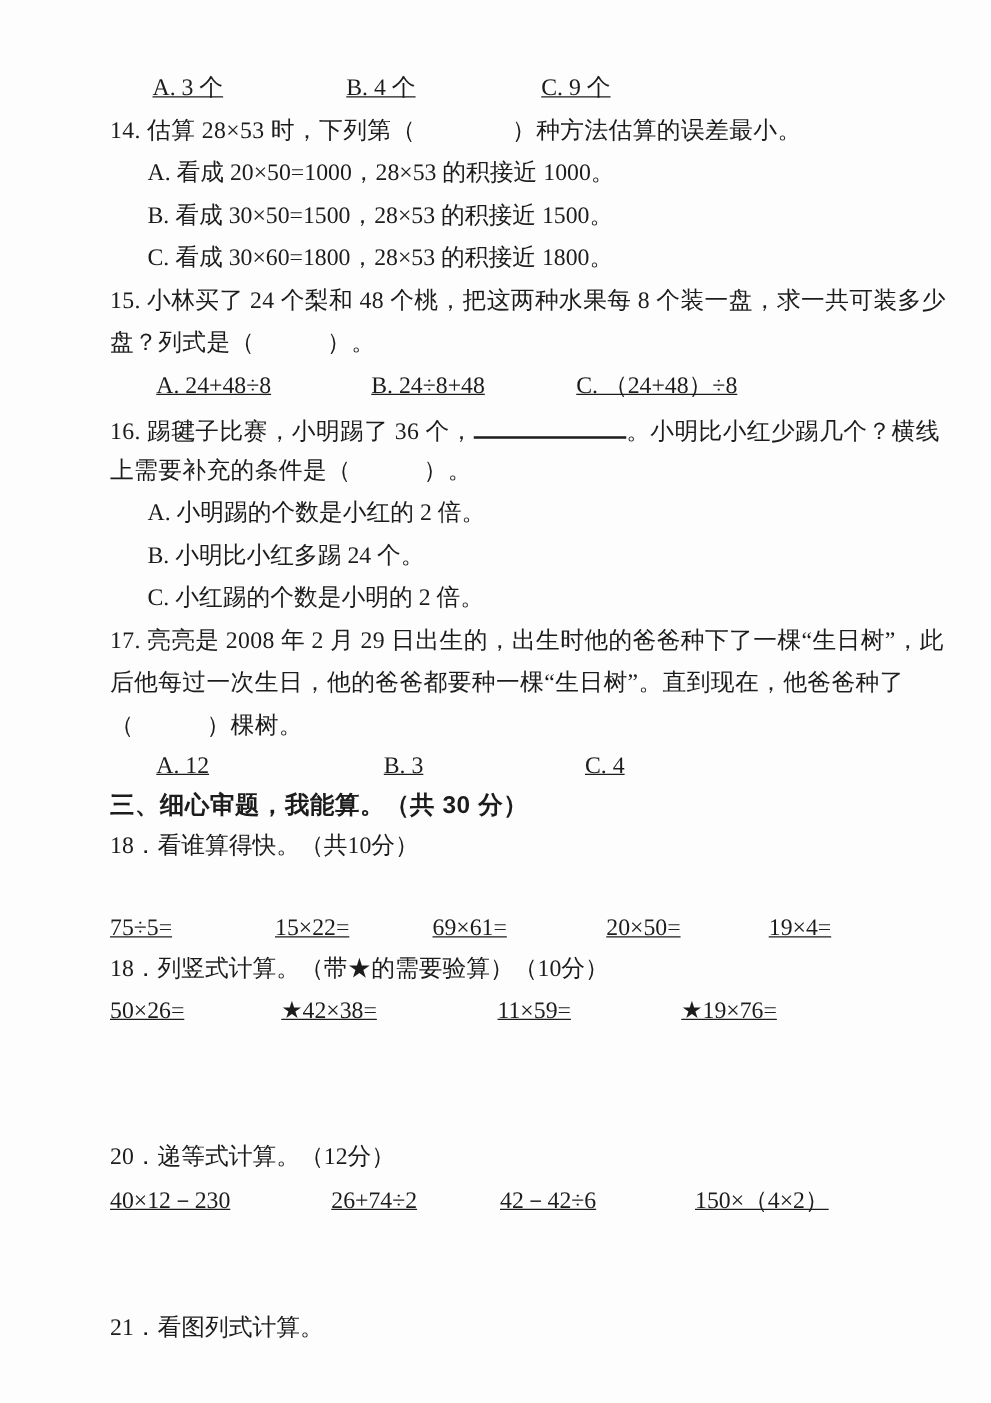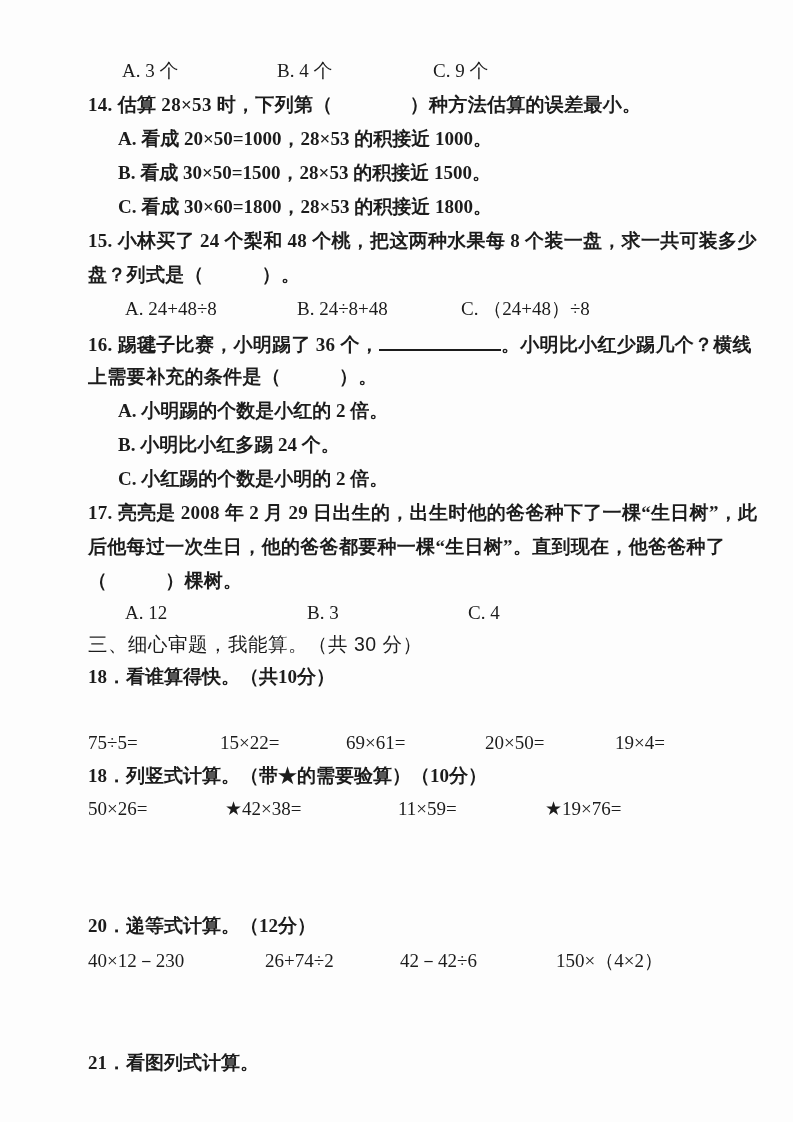--- a/index.html
+++ b/index.html
@@ -2,26 +2,26 @@
 <html><head>
 <meta charset="utf-8">
 <style>
   html,body { margin:0; padding:0; background:#ffffff; }
   .page {
     position:relative; width:793px; height:1122px;
     background:#fdfdfd; overflow:hidden;
     font-family:"Liberation Serif","DejaVu Serif",serif;
     color:#1c1c1c;
   }
-  .ln { position:absolute; white-space:nowrap; font-size:19px; line-height:25px;font-weight:bold; }
+  .ln { position:absolute; white-space:nowrap; font-size:19px; line-height:25px; }
   .row { position:absolute; left:0; width:100%; height:25px; }
-  .row span { position:absolute; white-space:nowrap; font-size:19px; line-height:25px; }
+  .row span { position:absolute; white-space:nowrap; font-size:19px; line-height:25px;text-decoration:underline; }
   .heading {
     font-family:"Liberation Sans","DejaVu Sans",sans-serif;
-    font-weight:400; font-size:19.5px; letter-spacing:0.5px;
+    font-weight:700; font-size:19.5px; letter-spacing:0.5px;
   }
   .blank-line {
     display:inline-block; width:122px; height:1em;
     border-bottom:2px solid #1c1c1c; vertical-align:baseline;
   }
   .stem { letter-spacing:0.3px; }
 </style>
 </head>
 <body>
 

